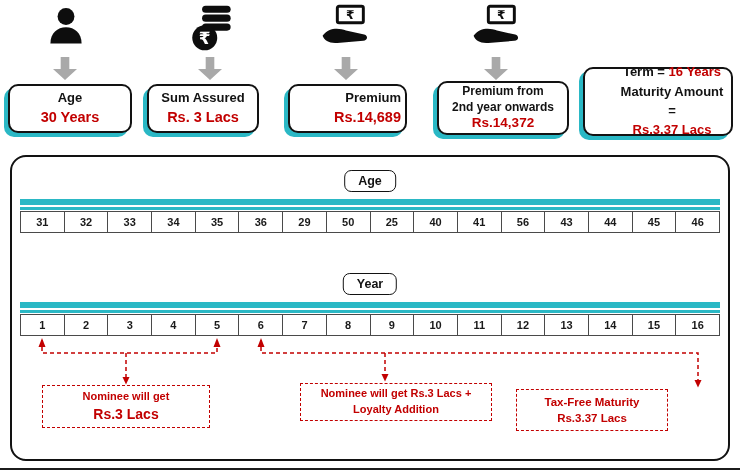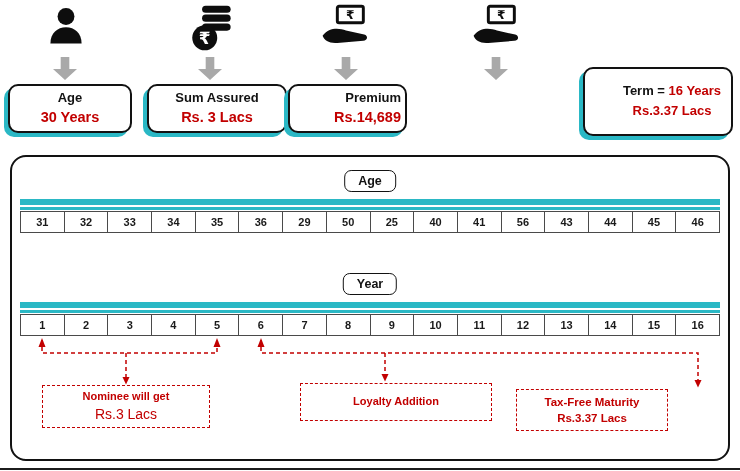--- a/index.html
+++ b/index.html
@@ -43,21 +43,21 @@
     justify-content:center; font-size:11px; font-weight:bold; color:#1a1a1a; background:#fff;text-align:right; }
   .cell:first-child { border-left:1px solid #4a4a4a; }
 
   
   .connectors { position:absolute; left:20px; top:338px; width:700px; height:122px; }
 
   
   .callout { position:absolute; border:1.5px dashed #c20000; background:#fff; display:flex;
     flex-direction:column; align-items:center; justify-content:center; text-align:center; gap:2px; padding:2px; }
   .callout .c1 { font-size:11px; font-weight:bold; color:#c20000; line-height:1.25; }
-  .callout .c2 { font-size:14px; font-weight:normal; color:#c20000; line-height:1.2; }
+  .callout .c2 { font-size:14px; font-weight:bold; color:#c20000; line-height:1.2; }
   .callout .c2s { font-size:11.5px; font-weight:bold; color:#c20000; line-height:1.25; }
   .co1 { left:42px; top:385px; width:168px; height:43px; }
   .co2 { left:300px; top:383px; width:192px; height:38px; }
   .co3 { left:516px; top:389px; width:152px; height:42px; }
 
   .bottom-rule { position:absolute; left:0; top:468px; width:740px; height:2px; background:#1c1c1c; }
 </style>
 </head>
 <body>
 
@@ -95,30 +95,36 @@
 
   <span class="arrow-down" style="left:53px;"></span>
   <span class="arrow-down" style="left:198px;"></span>
   <span class="arrow-down" style="left:334px;"></span>
   <span class="arrow-down" style="left:484px;"></span>
 
   <div class="card" style="left:8px; top:84px; width:124px; height:49px;">
     <div class="t">Age</div>
     <div class="v">30 Years</div>
   </div>
-  <div class="card" style="left:147px; top:84px; width:140px; height:49px;">
+  <div class="card" style="left:147px; top:84px; width:112px; height:49px;">
     <div class="t">Sum Assured</div>
     <div class="v">Rs. 3 Lacs</div>
   </div>
   <div class="card" style="left:288px; top:84px; width:119px; height:49px;align-items:flex-end;">
     <div class="t">Premium</div>
     <div class="v">Rs.14,689</div>
   </div>
+  <div class="card" style="left:437px; top:81px; width:132px; height:54px;">
+    <div class="t2">Premium from</div>
+    <div class="t2">2nd year onwards</div>
+    <div class="v2">Rs.14,372</div>
+  </div>
   <div class="card card5" style="left:583px; top:67px; width:150px; height:69px;">
     <div class="ln"><span>Term = </span><span class="red">16 Years</span></div>
+    <div class="ln">Maturity Amount =</div>
     <div class="ln red">Rs.3.37 Lacs</div>
   </div>
 
   <div class="panel"></div>
 
   <div class="pill pill-age">Age</div>
   <div class="tealbar bar1"></div>
   <div class="cells cells-ages">
       <div class="cell">31</div>
       <div class="cell">32</div>
@@ -174,20 +180,21 @@
       <polygon points="361.5,36 368.5,36 365,43.5"></polygon>
       <polygon points="674.5,42 681.5,42 678,49.5"></polygon>
     </g>
   </svg>
 
   <div class="callout co1">
     <div class="c1">Nominee will get</div>
     <div class="c2">Rs.3 Lacs</div>
   </div>
   <div class="callout co2">
+    <div class="c1">Nominee will get Rs.3 Lacs +</div>
     <div class="c1">Loyalty Addition</div>
   </div>
   <div class="callout co3">
     <div class="c2s">Tax-Free Maturity</div>
     <div class="c2s">Rs.3.37 Lacs</div>
   </div>
 
   <div class="bottom-rule"></div>
 </div>
 

